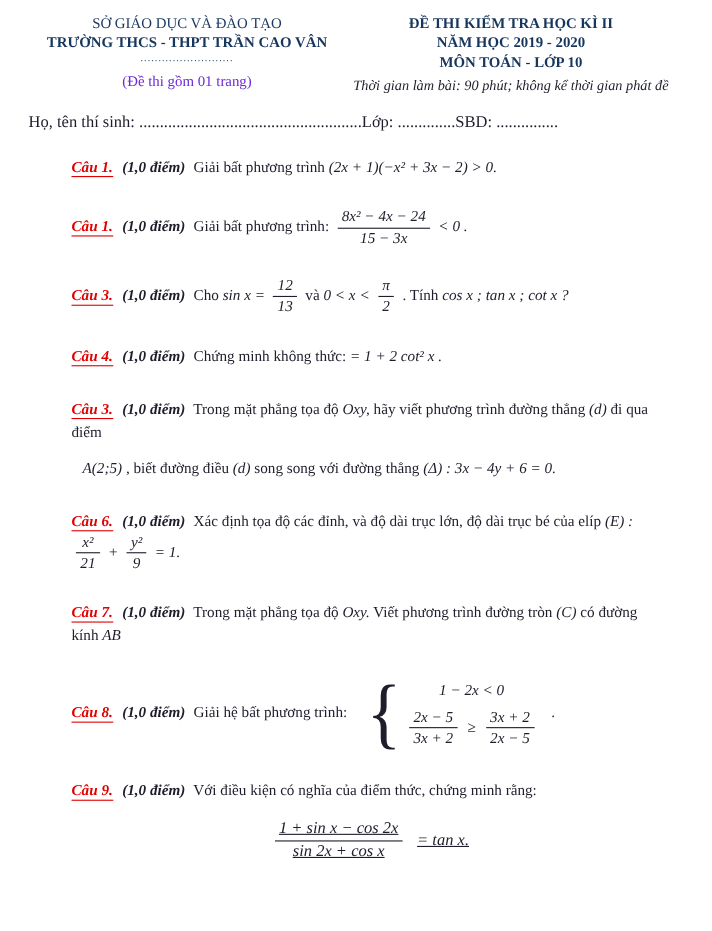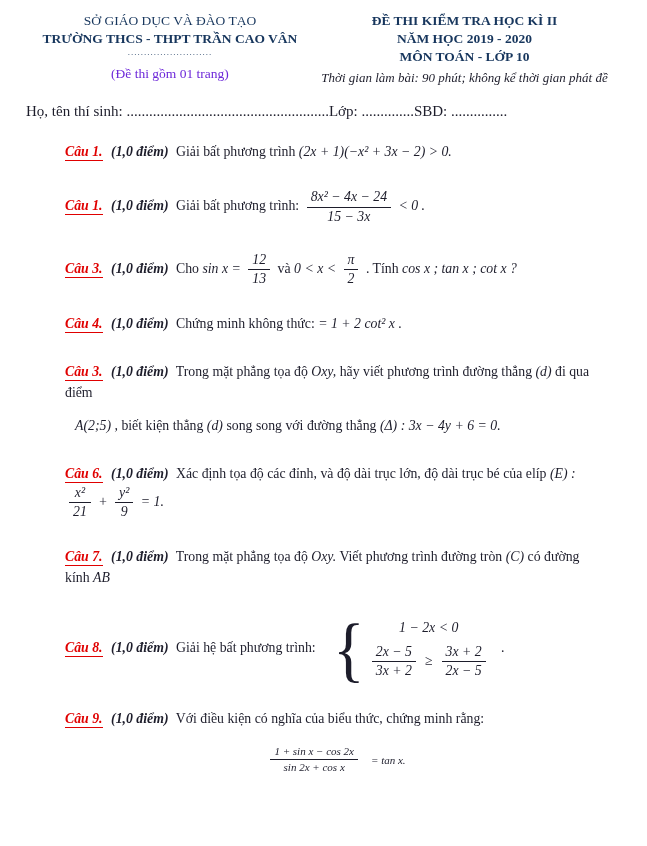--- a/index.html
+++ b/index.html
@@ -39,21 +39,21 @@
   
   .system { display:inline-flex; align-items:center; vertical-align:middle; margin-left:14px; }
   .brace { font-size:66px; line-height:1; font-weight:300; font-style:normal;
            transform:scaleY(1.08); margin-right:3px; }
   .sys-rows { display:flex; flex-direction:column; align-items:center; gap:5px; }
   .sys-row2 { display:flex; align-items:center; }
   .sys-rel { margin:0 5px; font-style:normal; }
   .sys-end { margin-left:8px; }
   
   .center-eq { display:flex; justify-content:center; align-items:center;
-               font-size:11px; margin:16px 40px 0 65px; }
+               font-size:15px; margin:16px 40px 0 65px;text-decoration:underline; }
   .center-eq .rhs { margin-left:9px; font-style:italic; }
 </style>
 </head>
 <body>
 
 <div class="page">
 
   <div class="header">
     <div class="hcol-left">
       <div>SỞ GIÁO DỤC VÀ ĐÀO TẠO</div>
@@ -120,21 +120,21 @@
     <div class="question">
       <span class="qlabel">Câu 3.</span>
       <span class="qpoints">(1,0 điểm)</span>
       <span class="qtext">Trong mặt phẳng tọa độ</span>
       <span class="math">Oxy,</span>
       <span class="qtext">hãy viết phương trình đường thẳng</span>
       <span class="math">(d)</span>
       <span class="qtext">đi qua điểm</span>
       <div class="qline2">
         <span class="math">A(2;5) ,</span>
-        <span class="qtext">biết kiện thẳng</span>
+        <span class="qtext">biết đường điều</span>
         <span class="math">(d)</span>
         <span class="qtext">song song với đường thẳng</span>
         <span class="math">(Δ) : 3x − 4y + 6 = 0.</span>
       </div>
     </div>
 
     <div class="question">
       <span class="qlabel">Câu 6.</span>
       <span class="qpoints">(1,0 điểm)</span>
       <span class="qtext">Xác định tọa độ các đỉnh, và độ dài trục lớn, độ dài trục bé của elíp</span>
@@ -182,21 +182,21 @@
             </span>
           </span>
         </span>
       </span>
       <span class="sys-end">.</span>
     </div>
 
     <div class="question" style="margin-bottom:0;">
       <span class="qlabel">Câu 9.</span>
       <span class="qpoints">(1,0 điểm)</span>
-      <span class="qtext">Với điều kiện có nghĩa của biểu thức, chứng minh rằng:</span>
+      <span class="qtext">Với điều kiện có nghĩa của điểm thức, chứng minh rằng:</span>
     </div>
     <div class="center-eq">
       <span class="frac">
         <span class="num">1 + sin x − cos 2x</span>
         <span class="den">sin 2x + cos x</span>
       </span>
       <span class="rhs">= tan x.</span>
     </div>
 
   </div>

